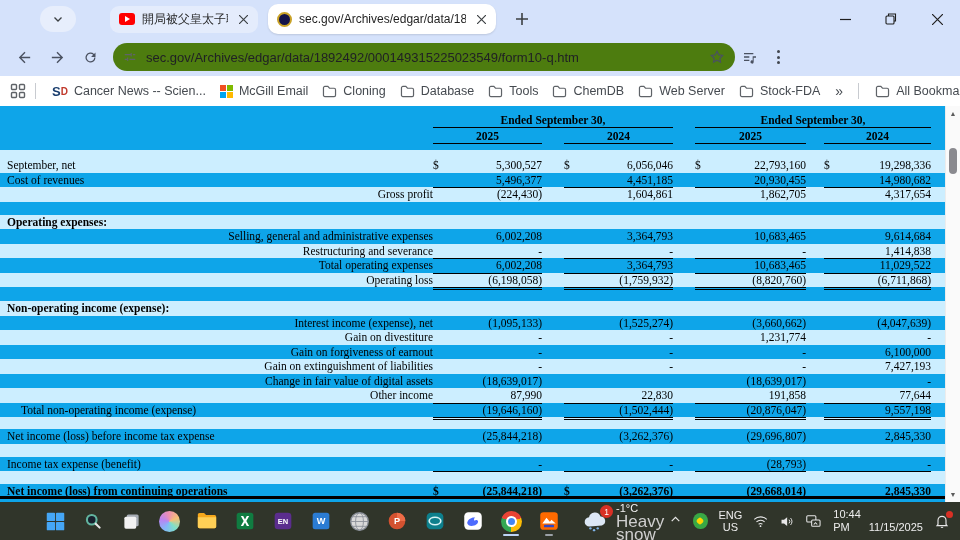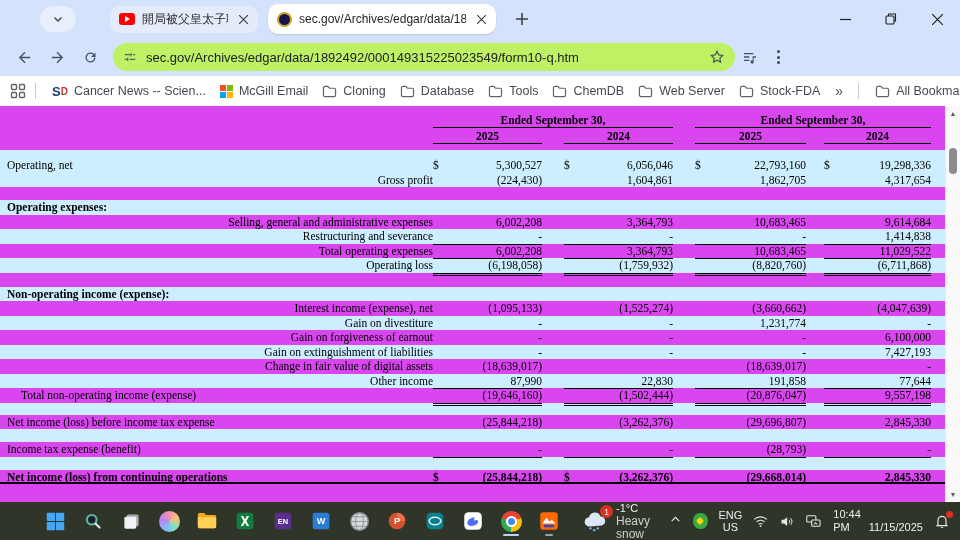--- a/index.html
+++ b/index.html
@@ -17,21 +17,21 @@
   .yt-ic{width:16px;height:12px;background:#f00;border-radius:3px;display:inline-flex;align-items:center;justify-content:center;flex:0 0 auto;}
   .yt-ic i{display:block;width:0;height:0;border-left:5px solid #fff;border-top:3.5px solid transparent;border-bottom:3.5px solid transparent;}
   .sec-ic{width:15px;height:15px;border-radius:50%;background:#14144a;border:2px solid #c9a227;box-sizing:border-box;flex:0 0 auto;}
   .new-tab{margin-left:12px;width:28px;height:28px;display:flex;align-items:center;justify-content:center;border-radius:50%;}
   .win-controls{margin-left:auto;display:flex;height:38px;}
   .win-btn{width:46px;height:38px;display:flex;align-items:center;justify-content:center;}
 
   
   .toolbar{height:38px;background:#d5e2fb;display:flex;align-items:center;padding:0 8px;flex:0 0 auto;}
   .nav-btn{width:33px;height:32px;display:flex;align-items:center;justify-content:center;border-radius:50%;}
-  .omnibox{margin-left:6px;width:622px;height:28px;border-radius:14px;background:#bef264;display:flex;align-items:center;padding:0 10px;gap:9px;box-sizing:border-box;justify-content:space-between;}
+  .omnibox{margin-left:6px;width:622px;height:28px;border-radius:14px;background:#4d7c0f;display:flex;align-items:center;padding:0 10px;gap:9px;box-sizing:border-box;justify-content:space-between;}
   .url-text{flex:1;font-size:13px;color:#202124;white-space:nowrap;overflow:hidden;}
   .tb-icon-btn{width:30px;height:30px;display:flex;align-items:center;justify-content:center;border-radius:50%;}
   .profile-chip{margin-left:6px;height:28px;border-radius:14px;background:#c3d9f6;display:flex;align-items:center;gap:7px;padding:0 12px 0 3px;}
   .avatar{width:22px;height:22px;border-radius:50%;background:radial-gradient(circle at 35% 35%,#e8b36a,#8a5a2e 70%,#5c3a1c);border:1px solid #9db7dd;box-sizing:border-box;}
   .chip-label{font-size:12.5px;color:#1b1b1b;}
   .dots{display:flex;flex-direction:column;gap:2.5px;align-items:center;width:26px;}
   .dots i{width:3px;height:3px;border-radius:50%;background:#41464f;}
 
   
   .bookmarks{height:30px;background:#ffffff;display:flex;align-items:center;padding:0 10px;gap:2px;flex:0 0 auto;}
@@ -39,21 +39,21 @@
   .bm{display:flex;align-items:center;gap:6px;padding:3px 7px;border-radius:6px;font-size:12.5px;color:#454a50;white-space:nowrap;}
   .bm-ic{display:inline-flex;align-items:center;}
   .ms{display:inline-grid;grid-template-columns:6px 6px;grid-auto-rows:6px;gap:1px;}
   .ms i:nth-child(1){background:#f25022}.ms i:nth-child(2){background:#7fba00}
   .ms i:nth-child(3){background:#00a4ef}.ms i:nth-child(4){background:#ffb900}
   .sd-s{color:#1a3e6e;font-weight:bold;font-size:13px;}
   .sd-d{color:#c0392b;font-weight:bold;font-size:10px;}
   .bm-overflow{margin-left:auto;font-size:14px;color:#454a50;padding:0 6px;}
 
   
-  .content{position:relative;height:396px;background:#d946ef;overflow:hidden;flex:0 0 auto;font-family:"Liberation Serif",serif;}
+  .content{position:relative;height:396px;background:#0ea5e9;overflow:hidden;flex:0 0 auto;font-family:"Liberation Serif",serif;}
   .doc{position:absolute;left:0;top:0;width:945px;}
   .thead{padding-top:6px;margin-bottom:6px;}
   .hrow,.tgrid{display:grid;grid-template-columns:433px 14px 95px 22px 14px 95px 22px 14px 97px 18px 14px 93px;}
   .hrow{height:16px;align-items:end;}
   .ghd,.yhd{font-weight:bold;font-size:11.5px;text-align:center;border-bottom:1.5px solid #000;line-height:14px;}
   .trow{width:945px;box-sizing:border-box;}
   .trow.shade{background:#CCEEFF;}
   .tgrid{height:14.5px;line-height:14.5px;font-size:11.5px;color:#000;}
   .tlabel{padding-left:7px;white-space:nowrap;overflow:hidden;}
   .tlabel.ind1{padding-left:18px;text-align:right;} .tlabel.ind2{padding-left:21px;}
@@ -77,21 +77,21 @@
   .tb-ind{position:absolute;bottom:1px;left:50%;transform:translateX(-50%);width:8px;height:2.5px;border-radius:2px;background:#9aa0a6;}
   .tb-ind.big{width:16px;background:#bdd3f5;}
   .cop{width:21px;height:21px;border-radius:50%;background:conic-gradient(from 210deg,#83b9f9,#b984f2,#ef8fb1,#f6c177,#7ee0c8,#83b9f9);}
   .chrome-ic{width:21px;height:21px;border-radius:50%;position:relative;background:conic-gradient(from -70deg,#ea4335 0deg 140deg,#fbbc05 140deg 250deg,#34a853 250deg 360deg);}
   .chrome-hub{position:absolute;inset:5px;background:#4285f4;border:2.2px solid #fff;border-radius:50%;box-sizing:border-box;}
   .weather{display:flex;align-items:center;gap:8px;margin-left:20px;}
   .w-ic{position:relative;width:28px;height:24px;display:flex;align-items:center;justify-content:center;}
   .w-badge{position:absolute;top:-4px;right:-5px;min-width:13px;height:13px;border-radius:50%;background:#d93025;color:#fff;font-size:8.5px;display:flex;align-items:center;justify-content:center;}
   .w-txt{display:flex;flex-direction:column;line-height:13px;}
   .w-temp{font-size:11px;color:#f2f2f2;}
-  .w-cond{font-size:12px;color:#cfcfcf;}
+  .w-cond{font-size:17px;color:#cfcfcf;}
   .tray{margin-left:auto;display:flex;align-items:center;gap:11px;}
   .lang{display:flex;flex-direction:column;align-items:center;line-height:12px;font-size:11px;color:#eeeeee;}
   .clock{display:flex;flex-direction:row;align-items:flex-end;line-height:13px;font-size:11px;color:#eeeeee;}
   .green-ic{width:16px;height:16px;border-radius:50%;background:#39a845;display:flex;align-items:center;justify-content:center;}
   .green-ic i{width:6px;height:6px;background:#ffd400;border-radius:2px;transform:rotate(45deg);}
   .bell-wrap{position:relative;display:flex;align-items:center;}
   .bell-badge{position:absolute;top:-2px;right:-3px;width:7px;height:7px;border-radius:50%;background:#d93025;}
 </style>
 </head>
 <body>
@@ -289,32 +289,46 @@
           <div></div>
           <div class="yhd" style="grid-column:2/4">2025</div>
           <div class="yhd" style="grid-column:5/7">2024</div>
           <div class="yhd" style="grid-column:8/10">2025</div>
           <div class="yhd" style="grid-column:11/13">2024</div>
         </div>
       </div>
       <div>
           <div class="trow shade" style="height: 8px;"></div>
           <div class="trow tgrid shade">
-            <div class="tlabel ind0">Operating, net</div>
+            <div class="tlabel ind0">September, net</div>
             <div class="tdollar">$</div>
             <div class="tval">5,300,527</div>
             <div></div>
             <div class="tdollar">$</div>
             <div class="tval">6,056,046</div>
             <div></div>
             <div class="tdollar">$</div>
             <div class="tval">22,793,160</div>
             <div></div>
             <div class="tdollar">$</div>
             <div class="tval">19,298,336</div>
+          </div>
+          <div class="trow tgrid">
+            <div class="tlabel ind0">Cost of revenues</div>
+            <div class="tdollar r-single"></div>
+            <div class="tval r-single">5,496,377</div>
+            <div></div>
+            <div class="tdollar r-single"></div>
+            <div class="tval r-single">4,451,185</div>
+            <div></div>
+            <div class="tdollar r-single"></div>
+            <div class="tval r-single">20,930,455</div>
+            <div></div>
+            <div class="tdollar r-single"></div>
+            <div class="tval r-single">14,980,682</div>
           </div>
           <div class="trow tgrid shade">
             <div class="tlabel ind1">Gross profit</div>
             <div class="tdollar"></div>
             <div class="tval">(224,430)</div>
             <div></div>
             <div class="tdollar"></div>
             <div class="tval">1,604,861</div>
             <div></div>
             <div class="tdollar"></div>

